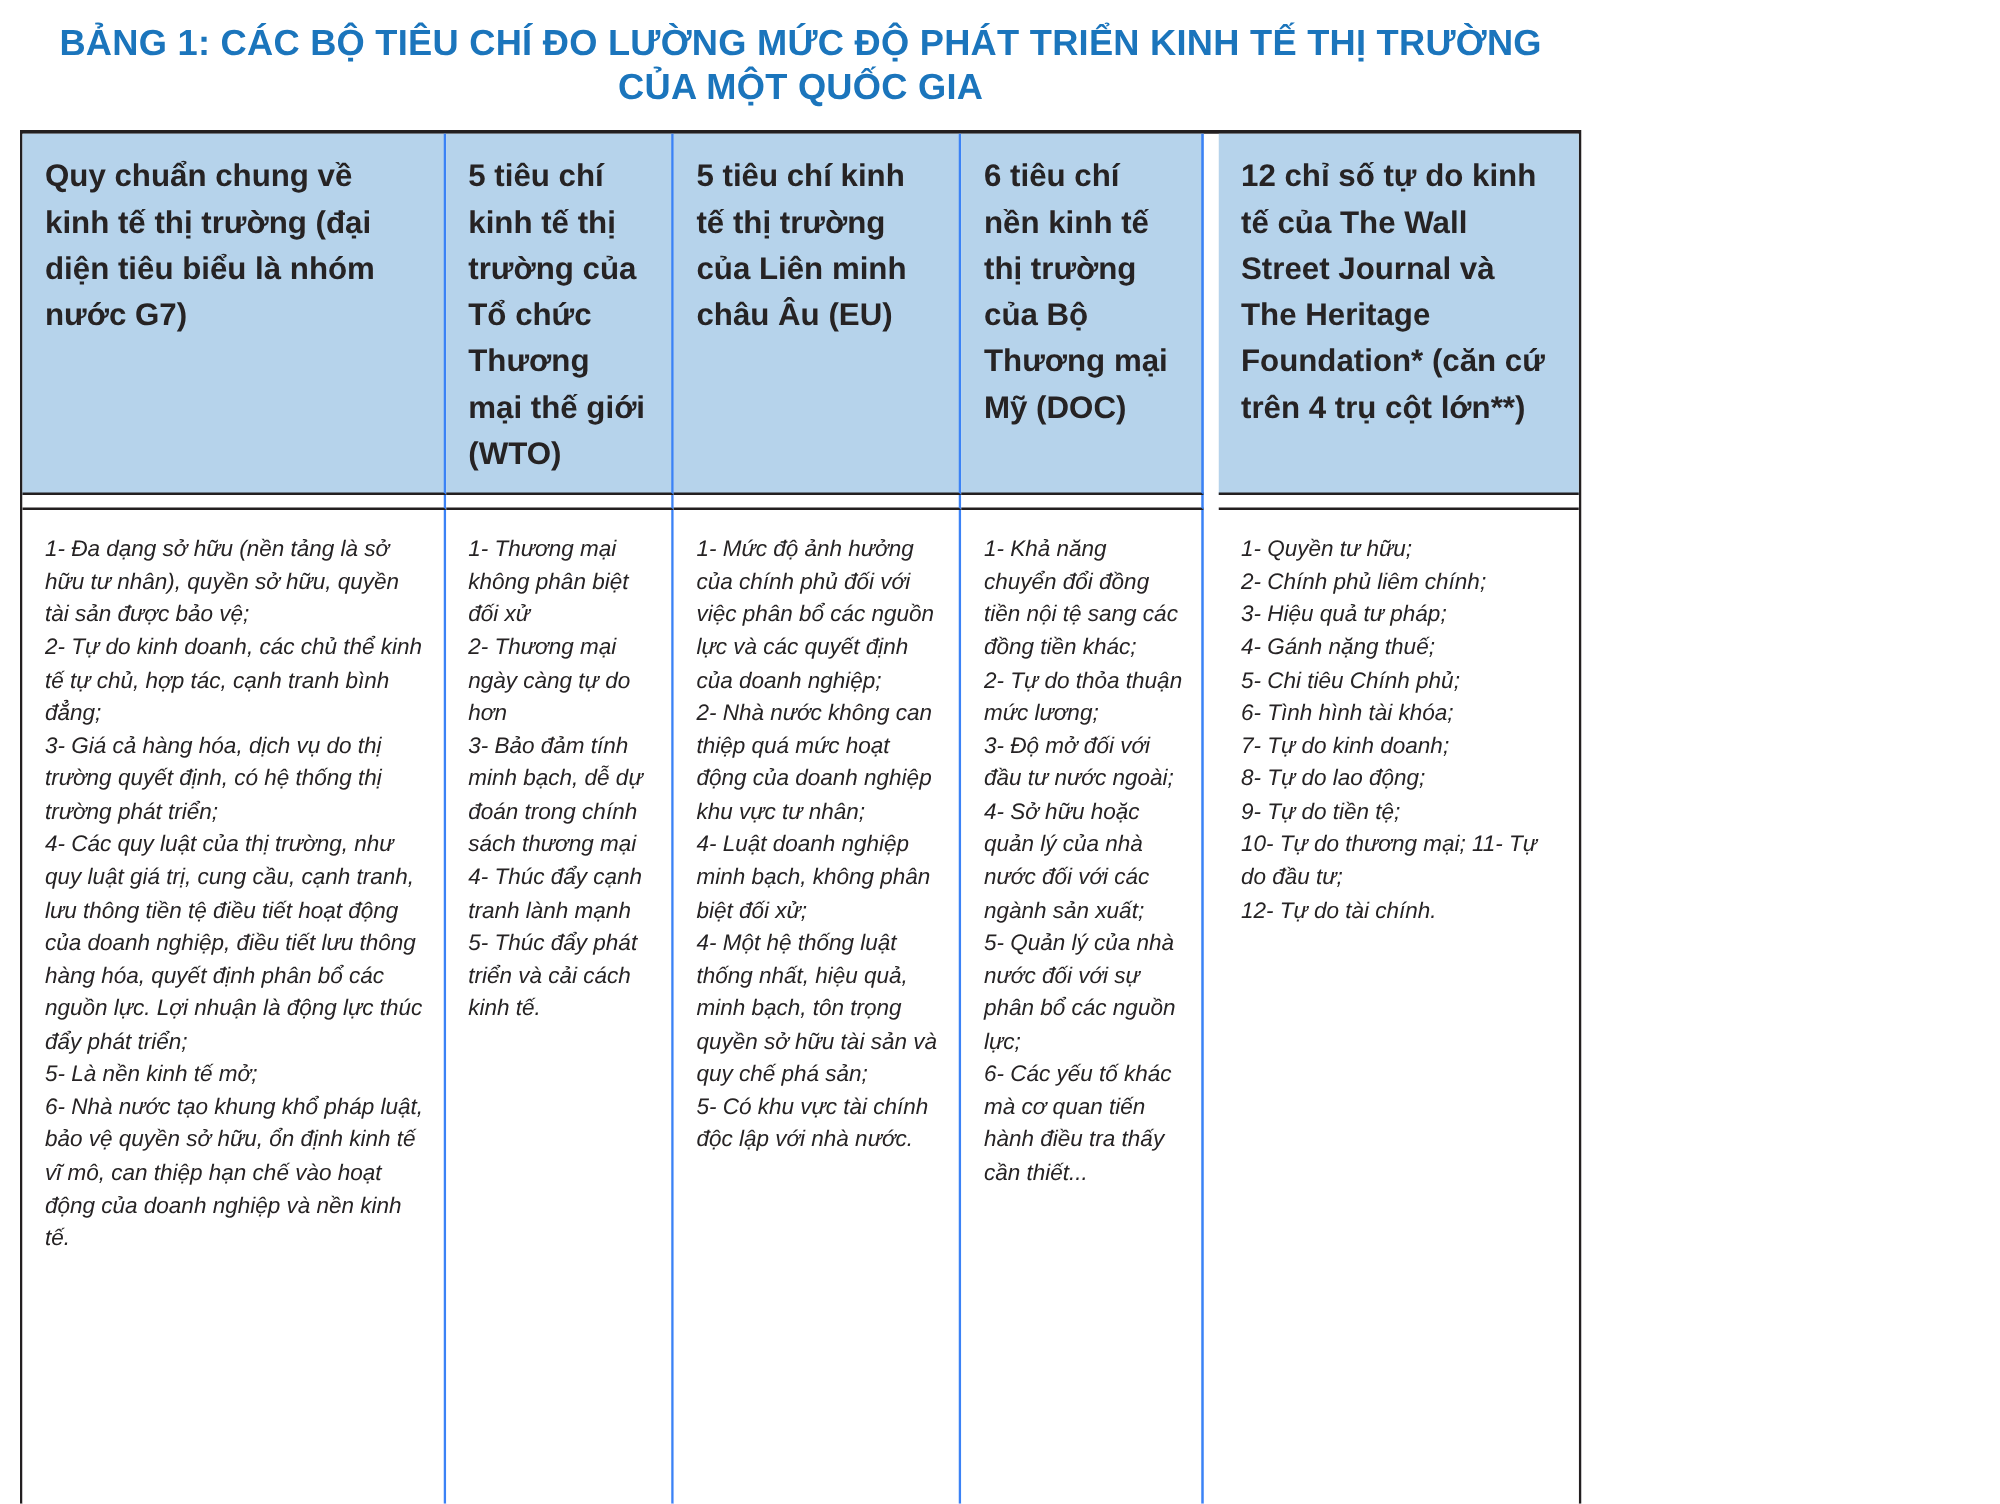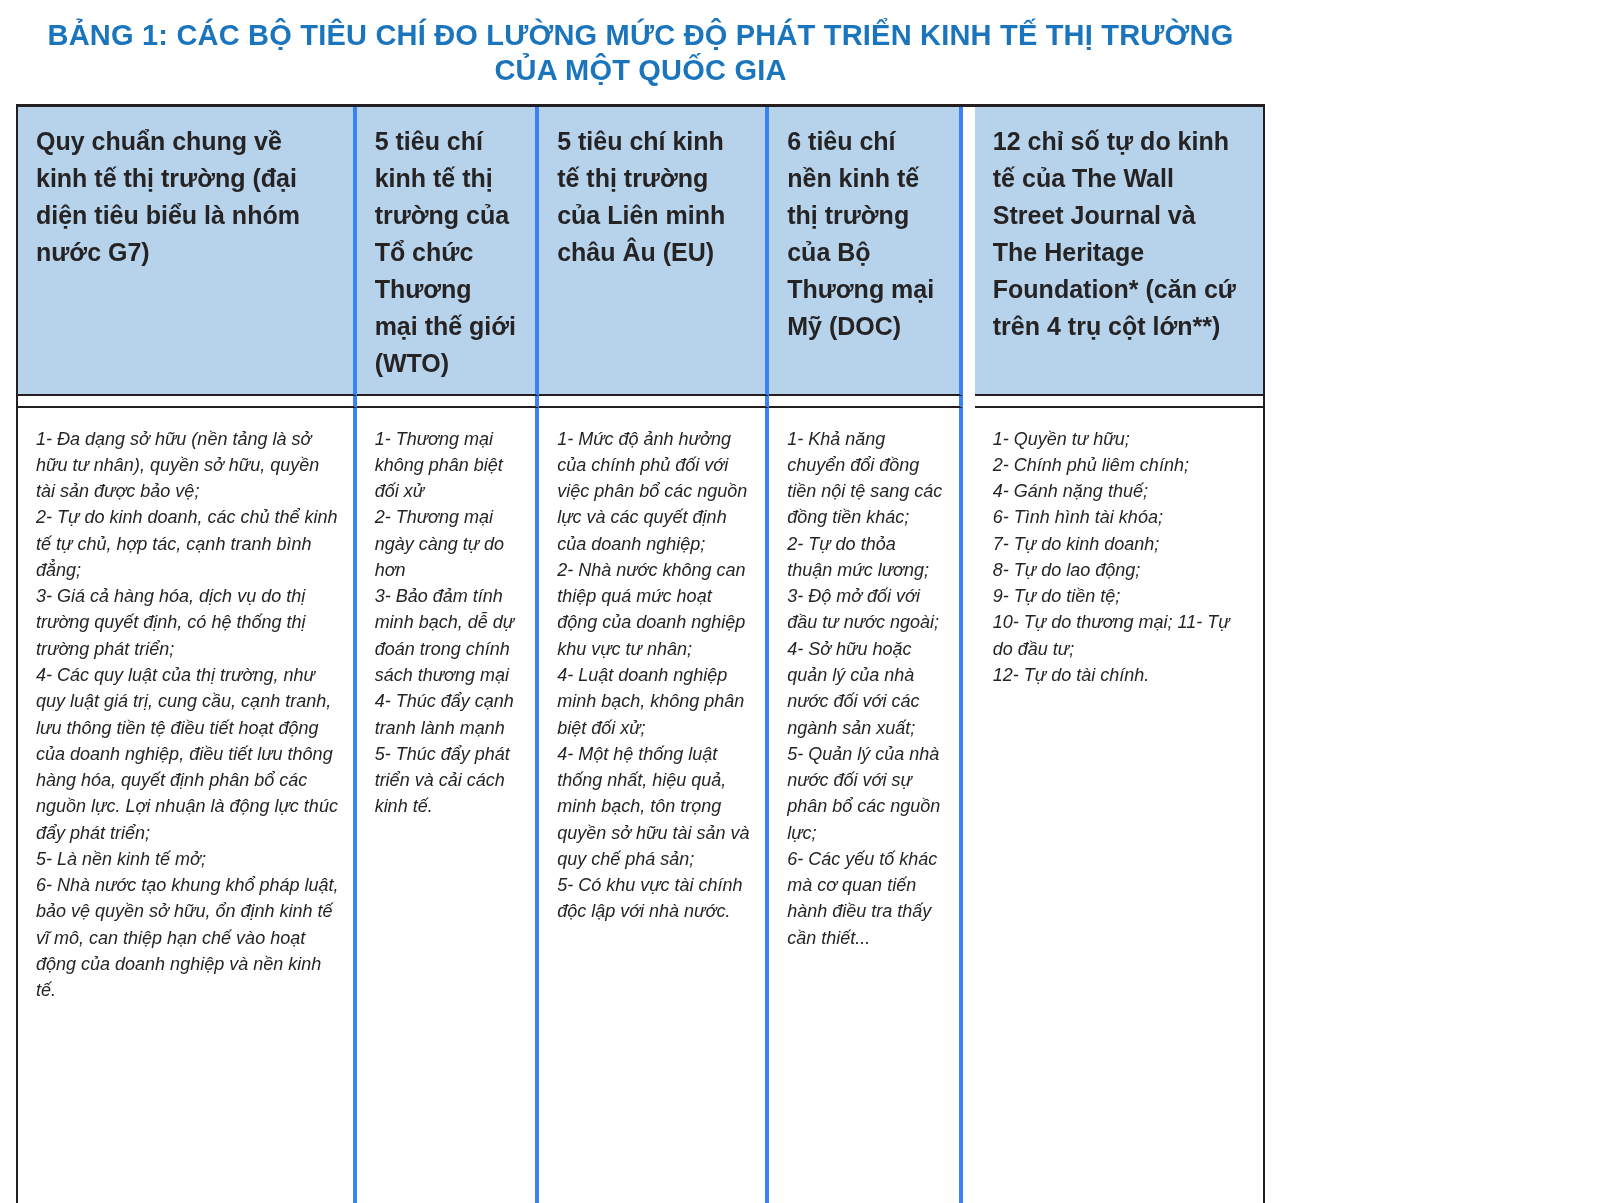--- a/index.html
+++ b/index.html
@@ -28,21 +28,21 @@
   .table {
     display: grid;
     grid-template-columns: 27.2% 14.66% 18.48% 15.55% auto;
     border: 2px solid #231f20;
     border-top-width: 3px;
     border-bottom-width: 5px;
     background: #ffffff;
   }
   .cell {
     box-sizing: border-box;
-    border-right: 4px solid #3b82f6;
+    border-right: 2px solid #3b82f6;
     color: #262324;
   }
   .cell:nth-child(5n) { border-right: none; margin-left: 12px; }
   .hcell {
     background: #b6d3eb;
     border-bottom: 2px solid #231f20;
     font-weight: bold;
     font-size: 25px;
     line-height: 1.48;
     padding: 16px 16px 12px 18px;
@@ -105,21 +105,23 @@
         <div class="item">1- Khả năng chuyển đổi đồng tiền nội tệ sang các đồng tiền khác;</div>
         <div class="item">2- Tự do thỏa thuận mức lương;</div>
         <div class="item">3- Độ mở đối với đầu tư nước ngoài;</div>
         <div class="item">4- Sở hữu hoặc quản lý của nhà nước đối với các ngành sản xuất;</div>
         <div class="item">5- Quản lý của nhà nước đối với sự phân bổ các nguồn lực;</div>
         <div class="item">6- Các yếu tố khác mà cơ quan tiến hành điều tra thấy cần thiết...</div>
       </div>
       <div class="cell bcell">
         <div class="item">1- Quyền tư hữu;</div>
         <div class="item">2- Chính phủ liêm chính;</div>
+        <div class="item">3- Hiệu quả tư pháp;</div>
         <div class="item">4- Gánh nặng thuế;</div>
+        <div class="item">5- Chi tiêu Chính phủ;</div>
         <div class="item">6- Tình hình tài khóa;</div>
         <div class="item">7- Tự do kinh doanh;</div>
         <div class="item">8- Tự do lao động;</div>
         <div class="item">9- Tự do tiền tệ;</div>
         <div class="item">10- Tự do thương mại; 11- Tự do đầu tư;</div>
         <div class="item">12- Tự do tài chính.</div>
       </div>
     </div>
 </div>
 

